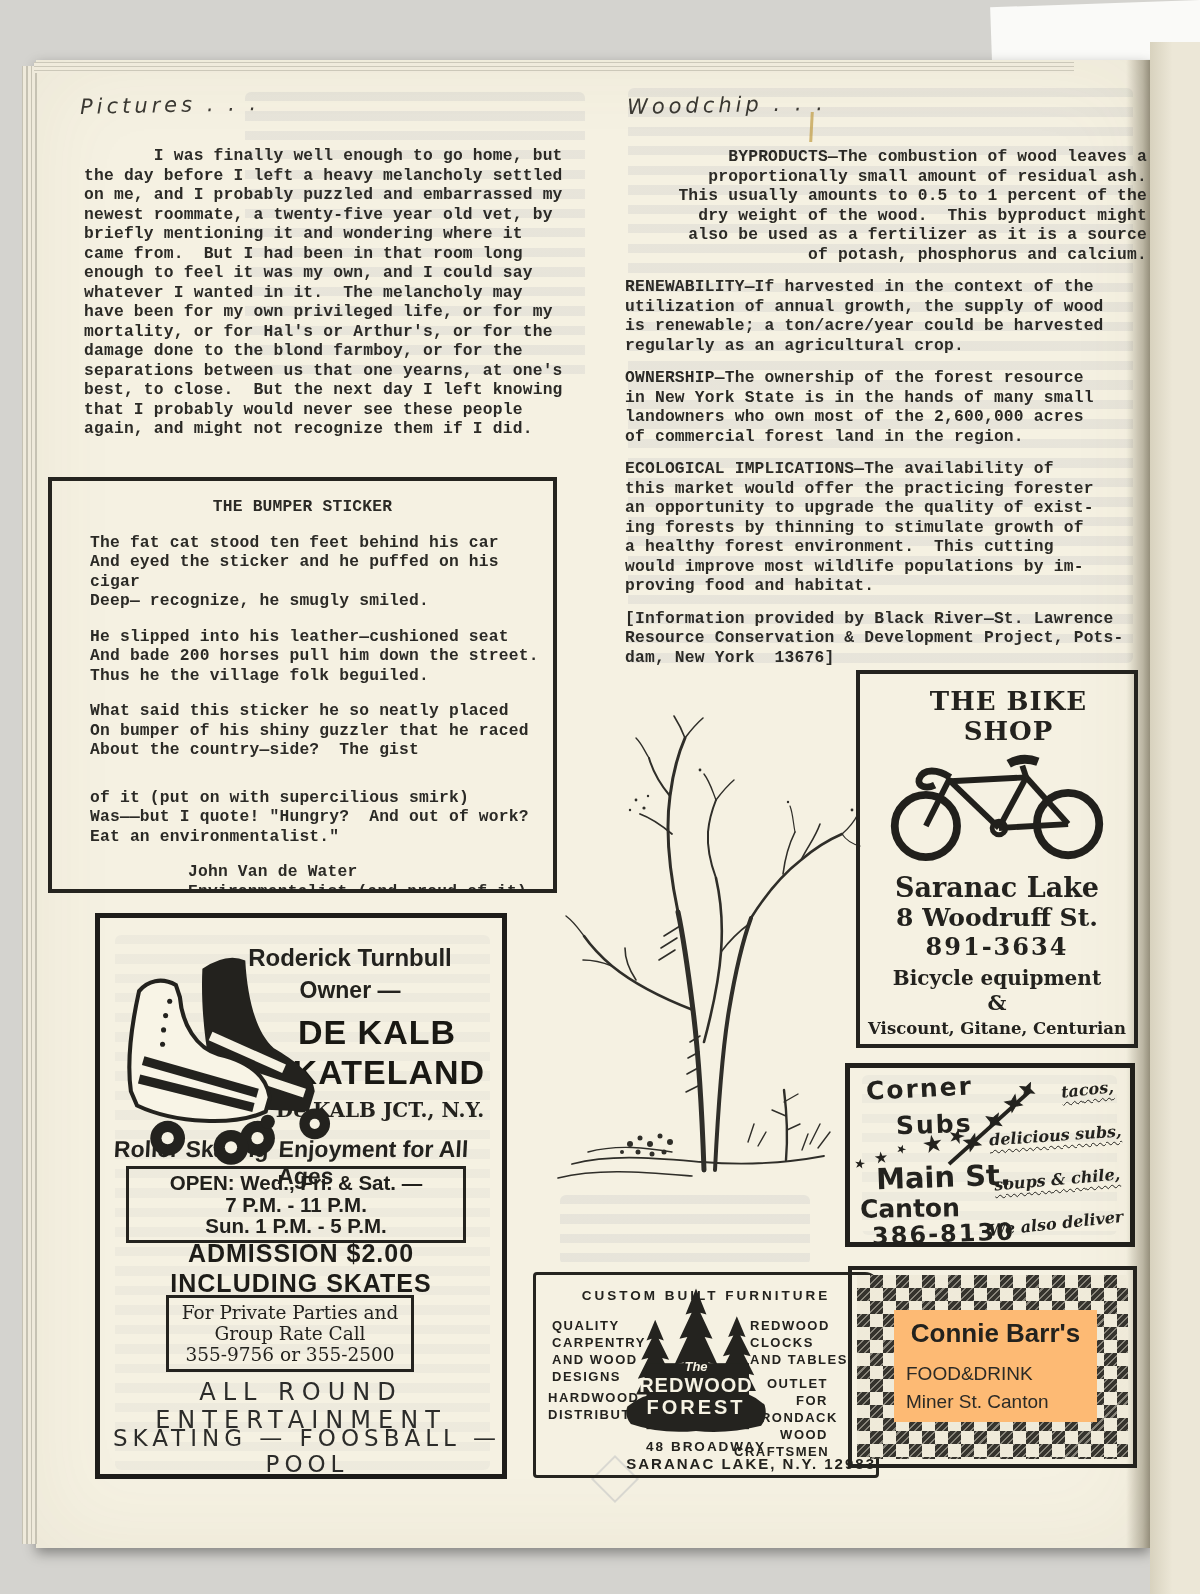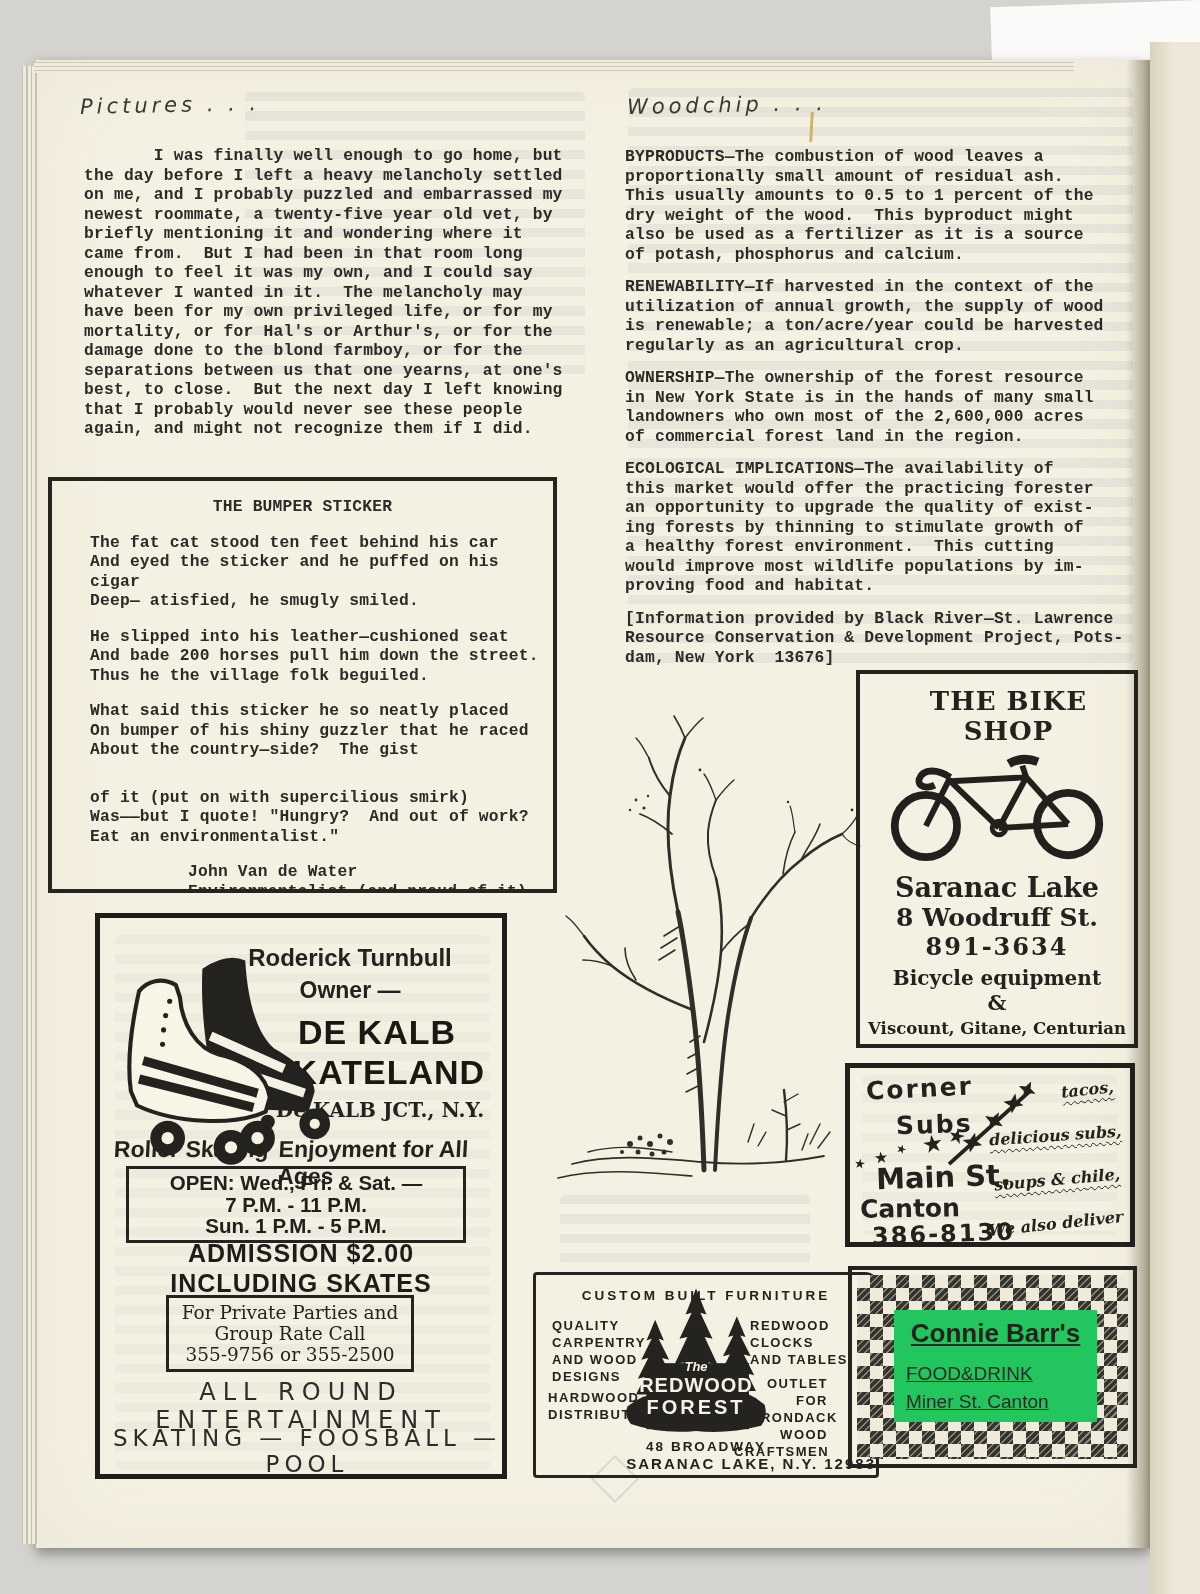--- a/index.html
+++ b/index.html
@@ -115,21 +115,21 @@
       font-size:15px;letter-spacing:2px;}
   
   .connie{left:848px;top:1266px;width:289px;height:202px;border:4px solid #23221e;box-sizing:border-box;}
   .connie .pattern{position:absolute;inset:5px;background-color:#efead9;
       background-image:
         repeating-linear-gradient(135deg,rgba(240,235,219,.45) 0 1.5px,rgba(0,0,0,0) 1.5px 5px),
         linear-gradient(45deg,#35332d 25%,transparent 25%,transparent 75%,#35332d 75%),
         linear-gradient(45deg,#35332d 25%,transparent 25%,transparent 75%,#35332d 75%);
       background-size:auto,26px 26px,26px 26px;
       background-position:0 0,0 0,13px 13px;}
-  .connie .inner{position:absolute;left:42px;top:40px;right:36px;bottom:42px;background:#22c55e;text-decoration:underline;}
+  .connie .inner{position:absolute;left:42px;top:40px;right:36px;bottom:42px;background:#fdba74;}
   .connie .name{text-align:center;margin-top:8px;font-weight:bold;font-size:26px;color:#23221e;}
   .connie .l1{margin:14px 0 0 12px;font-size:19px;color:#2b2a26;font-family:"Liberation Sans",sans-serif;}
   .connie .l2{margin:6px 0 0 12px;font-size:19px;color:#2b2a26;}
 </style>
 </head>
 <body>
 
 <div class="scan">
   <div class="corner-white"></div>
   <div class="page"></div>
@@ -156,21 +156,21 @@
 have been for my own privileged life, or for my
 mortality, or for Hal's or Arthur's, or for the
 damage done to the blond farmboy, or for the
 separations between us that one yearns, at one's
 best, to close.  But the next day I left knowing
 that I probably would never see these people
 again, and might not recognize them if I did.</div>
 
   <div class="abs hand" style="left:627px;top:93px;">Woodchip . . .</div>
   <div class="abs" style="left:625px;top:147px;width:522px;">
-    <div class="tw" style="margin-bottom:13px;">BYPRODUCTS—The combustion of wood leaves a
+    <div class="tw" style="margin-bottom:13px;text-align:right;">BYPRODUCTS—The combustion of wood leaves a
 proportionally small amount of residual ash.
 This usually amounts to 0.5 to 1 percent of the
 dry weight of the wood.  This byproduct might
 also be used as a fertilizer as it is a source
 of potash, phosphorus and calcium.</div>
     <div class="tw" style="margin-bottom:13px;">RENEWABILITY—If harvested in the context of the
 utilization of annual growth, the supply of wood
 is renewable; a ton/acre/year could be harvested
 regularly as an agricultural crop.</div>
     <div class="tw" style="margin-bottom:13px;">OWNERSHIP—The ownership of the forest resource
@@ -186,21 +186,21 @@
 proving food and habitat.</div>
     <div class="tw">[Information provided by Black River—St. Lawrence
 Resource Conservation &amp; Development Project, Pots-
 dam, New York  13676]</div>
   </div>
 
   <div class="abs bumper">
     <div class="tw title">THE BUMPER STICKER</div>
     <div class="tw stanza">The fat cat stood ten feet behind his car
 And eyed the sticker and he puffed on his cigar
-Deep— atisfied, he smugly smiled.</div>
+Deep— recognize, he smugly smiled.</div>
     <div class="tw stanza">He slipped into his leather—cushioned seat
 And bade 200 horses pull him down the street.
 Thus he the village folk beguiled.</div>
     <div class="tw stanza gap">What said this sticker he so neatly placed
 On bumper of his shiny guzzler that he raced
 About the country—side?  The gist</div>
     <div class="tw stanza">of it (put on with supercilious smirk)
 Was——but I quote! "Hungry?  And out of work?
 Eat an environmentalist."</div>
     <div class="tw sig">John Van de Water

